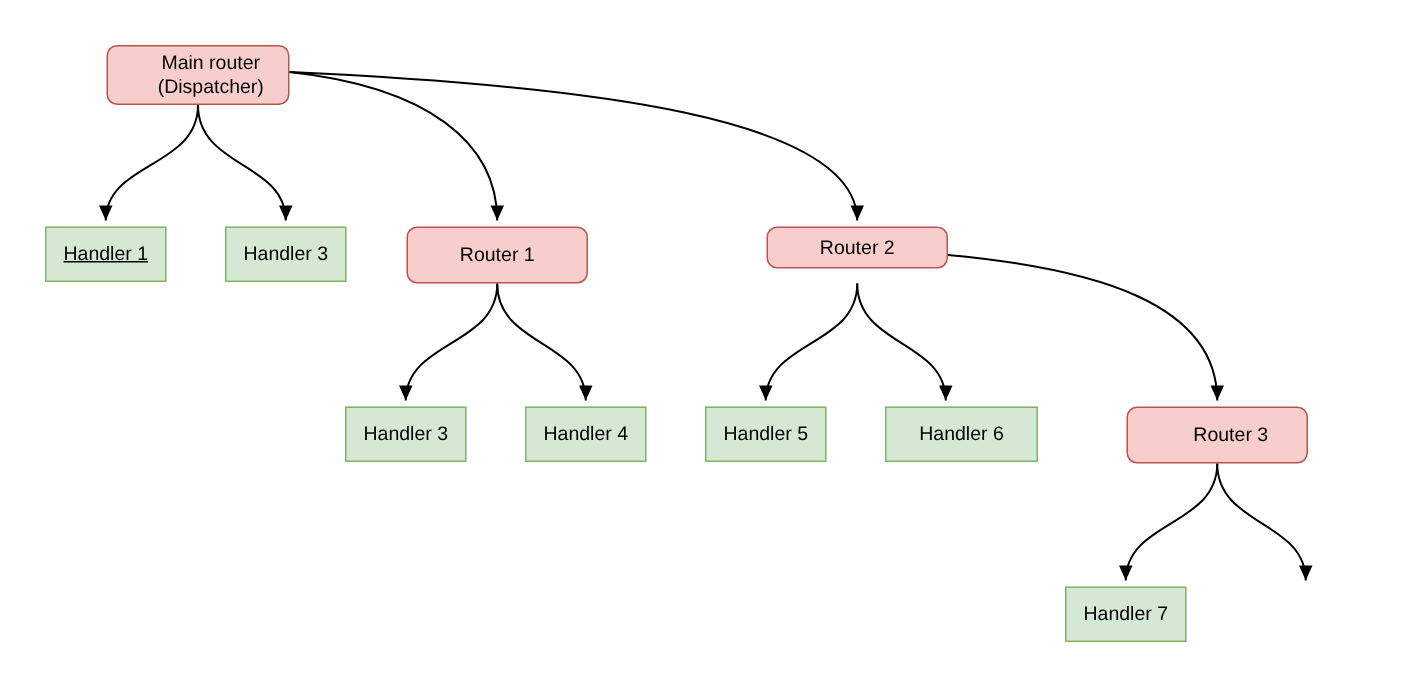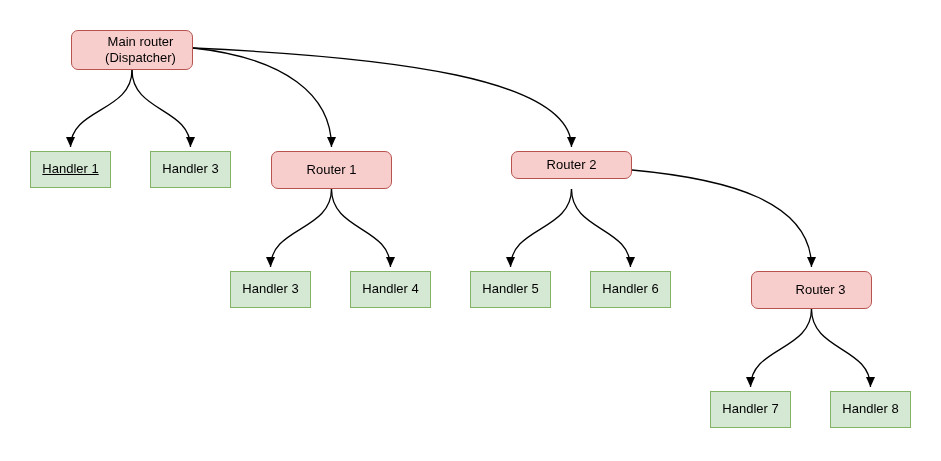--- a/index.html
+++ b/index.html
@@ -83,21 +83,20 @@
   <div class="node router" style="left:271px; top:151px; width:121px; height:38px;text-align:center;">Router 1</div>
 
   <div class="node router" style="left:511px; top:151px; width:121px; height:28px;">Router 2</div>
 
   <div class="node handler" style="left:230px; top:271px; width:81px; height:37px;">Handler 3</div>
 
   <div class="node handler" style="left:350px; top:271px; width:81px; height:37px;">Handler 4</div>
 
   <div class="node handler" style="left:470px; top:271px; width:81px; height:37px;">Handler 5</div>
 
-  <div class="node handler" style="left:590px; top:271px; width:81px; height:37px;">Handler 6</div>
+  <div class="node handler" style="left:590px; top:271px; width:102px; height:37px;">Handler 6</div>
 
   <div class="node router" style="left:751px; top:271px; width:121px; height:38px;padding-left:18px;">Router 3</div>
 
   <div class="node handler" style="left:710px; top:391px; width:81px; height:37px;">Handler 7</div>
 
-  <div class="node handler" style="left:830px; top:391px; width:81px; height:37px;">Handler 8</div>
 
 </div>
 
 </body></html>

